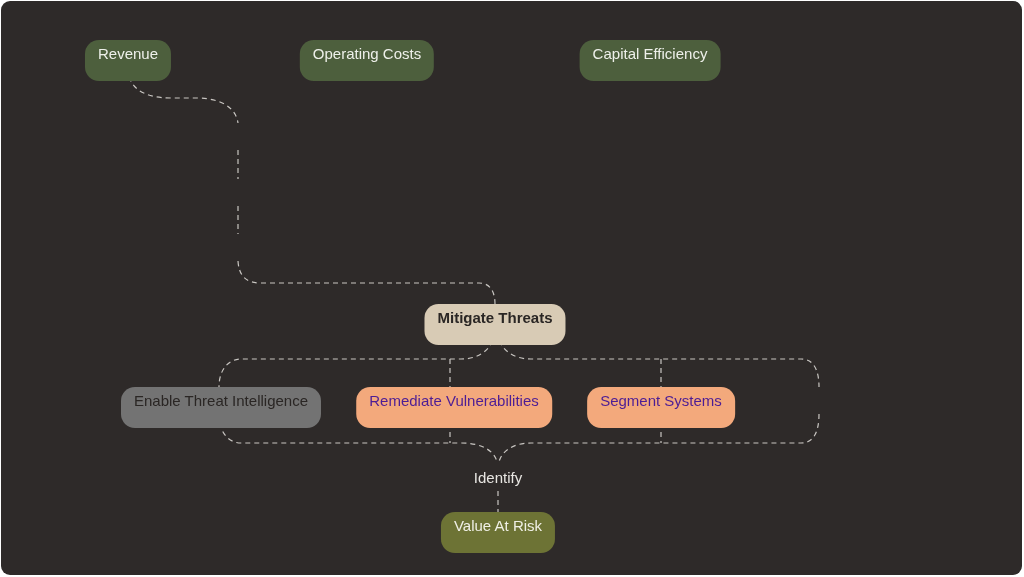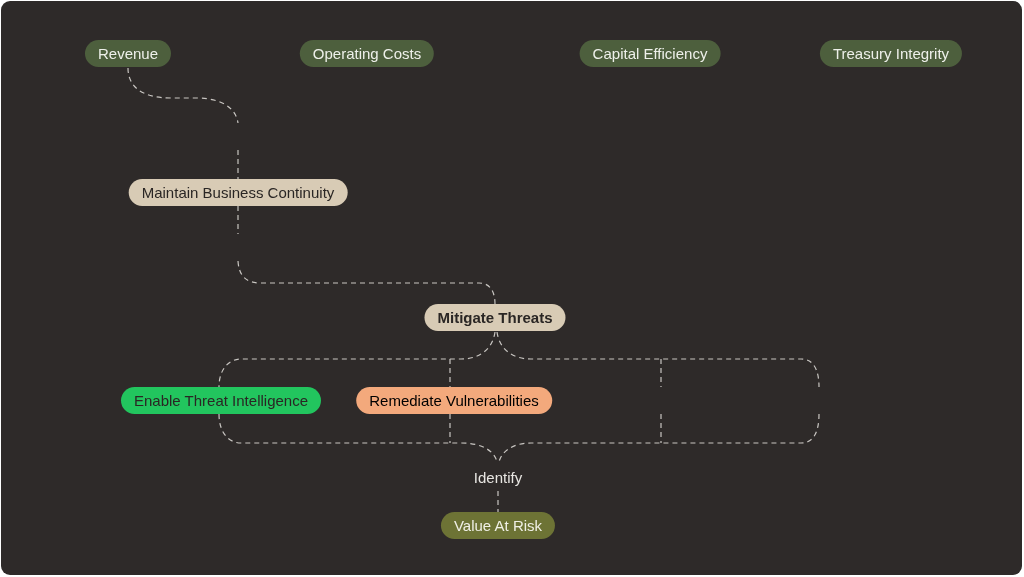--- a/index.html
+++ b/index.html
@@ -1,24 +1,24 @@
 <!DOCTYPE html>
 <html><head>
 <meta charset="utf-8">
 <style>
   html, body { margin: 0; padding: 0; background: #ffffff; }
   body { width: 1024px; height: 577px; overflow: hidden; position: relative; font-family: "Liberation Sans", sans-serif; }
   .canvas { position: absolute; left: 1px; top: 1px; width: 1021px; height: 574px; background: #2e2a29; border-radius: 9px; overflow: hidden; }
   svg.edges { position: absolute; left: 0; top: 0; width: 1024px; height: 577px; pointer-events: none; }
   svg.edges path { fill: none; stroke: #c9c6c2; stroke-width: 1.2; stroke-dasharray: 5 4; }
-  .node { position: absolute; height: 27px; line-height: 27px; border-radius: 14px; padding: 0 13px; font-size: 15px; white-space: nowrap; transform: translateX(-50%); box-sizing: border-box; }
+  .node { position: absolute; height: 41px; line-height: 27px; border-radius: 14px; padding: 0 13px; font-size: 15px; white-space: nowrap; transform: translateX(-50%); box-sizing: border-box; }
   .goal { background: #4d5f3d; color: #eef0ea; }
   .obj { background: #d8cbb5; color: #2a2624; }
-  .intel { background: #22c55e; color: #2a2624; }
-  .remed { background: #f3a97c; color: #000000; }
+  .intel { background: #737373; color: #2a2624; }
+  .remed { background: #f3a97c; color: #4c1d95; }
   .iam { background: #6d7335; color: #f0f0e6; }
   .plain { color: #e8e6e2; background: transparent; }
 </style>
 </head>
 <body>
 
 <div class="canvas">
   <svg class="edges" viewBox="0 0 1024 577">
     <path d="M127 67 C 127 85, 140 97, 170 97 L 195 97 C 222 97, 235 108, 237 122"></path>
     <path d="M237 149 L 237 178"></path>
@@ -31,23 +31,22 @@
     <path d="M218 413 C 218 432, 228 442, 240 442 L 460 442 C 484 442, 494 452, 496 461"></path>
     <path d="M818 413 C 818 432, 812 442, 800 442 L 530 442 C 510 442, 500 452, 498 461"></path>
     <path d="M449 413 L 449 442"></path>
     <path d="M660 413 L 660 442"></path>
     <path d="M497 490 L 497 511"></path>
   </svg>
 
   <div class="node goal" style="left:127px; top:39px;">Revenue</div>
   <div class="node goal" style="left:649px; top:39px;">Capital Efficiency</div>
   <div class="node goal" style="left:366px; top:39px;">Operating Costs</div>
-  <div class="node goal" style="left:890px; top:39px;">Treasury Integrity</div>
 
-  <div class="node obj" style="left:237px; top:178px;">Maintain Business Continuity</div>
   <div class="node obj" style="left:494px; top:303px;font-weight:bold;">Mitigate Threats</div>
 
   <div class="node intel" style="left:220px; top:386px;">Enable Threat Intelligence</div>
   <div class="node remed" style="left:453px; top:386px;">Remediate Vulnerabilities</div>
+  <div class="node remed" style="left:660px; top:386px;">Segment Systems</div>
 
   <div class="node plain" style="left:497px; top:463px;">Identify</div>
   <div class="node iam" style="left:497px; top:511px;">Value At Risk</div>
 </div>
 
 </body></html>

